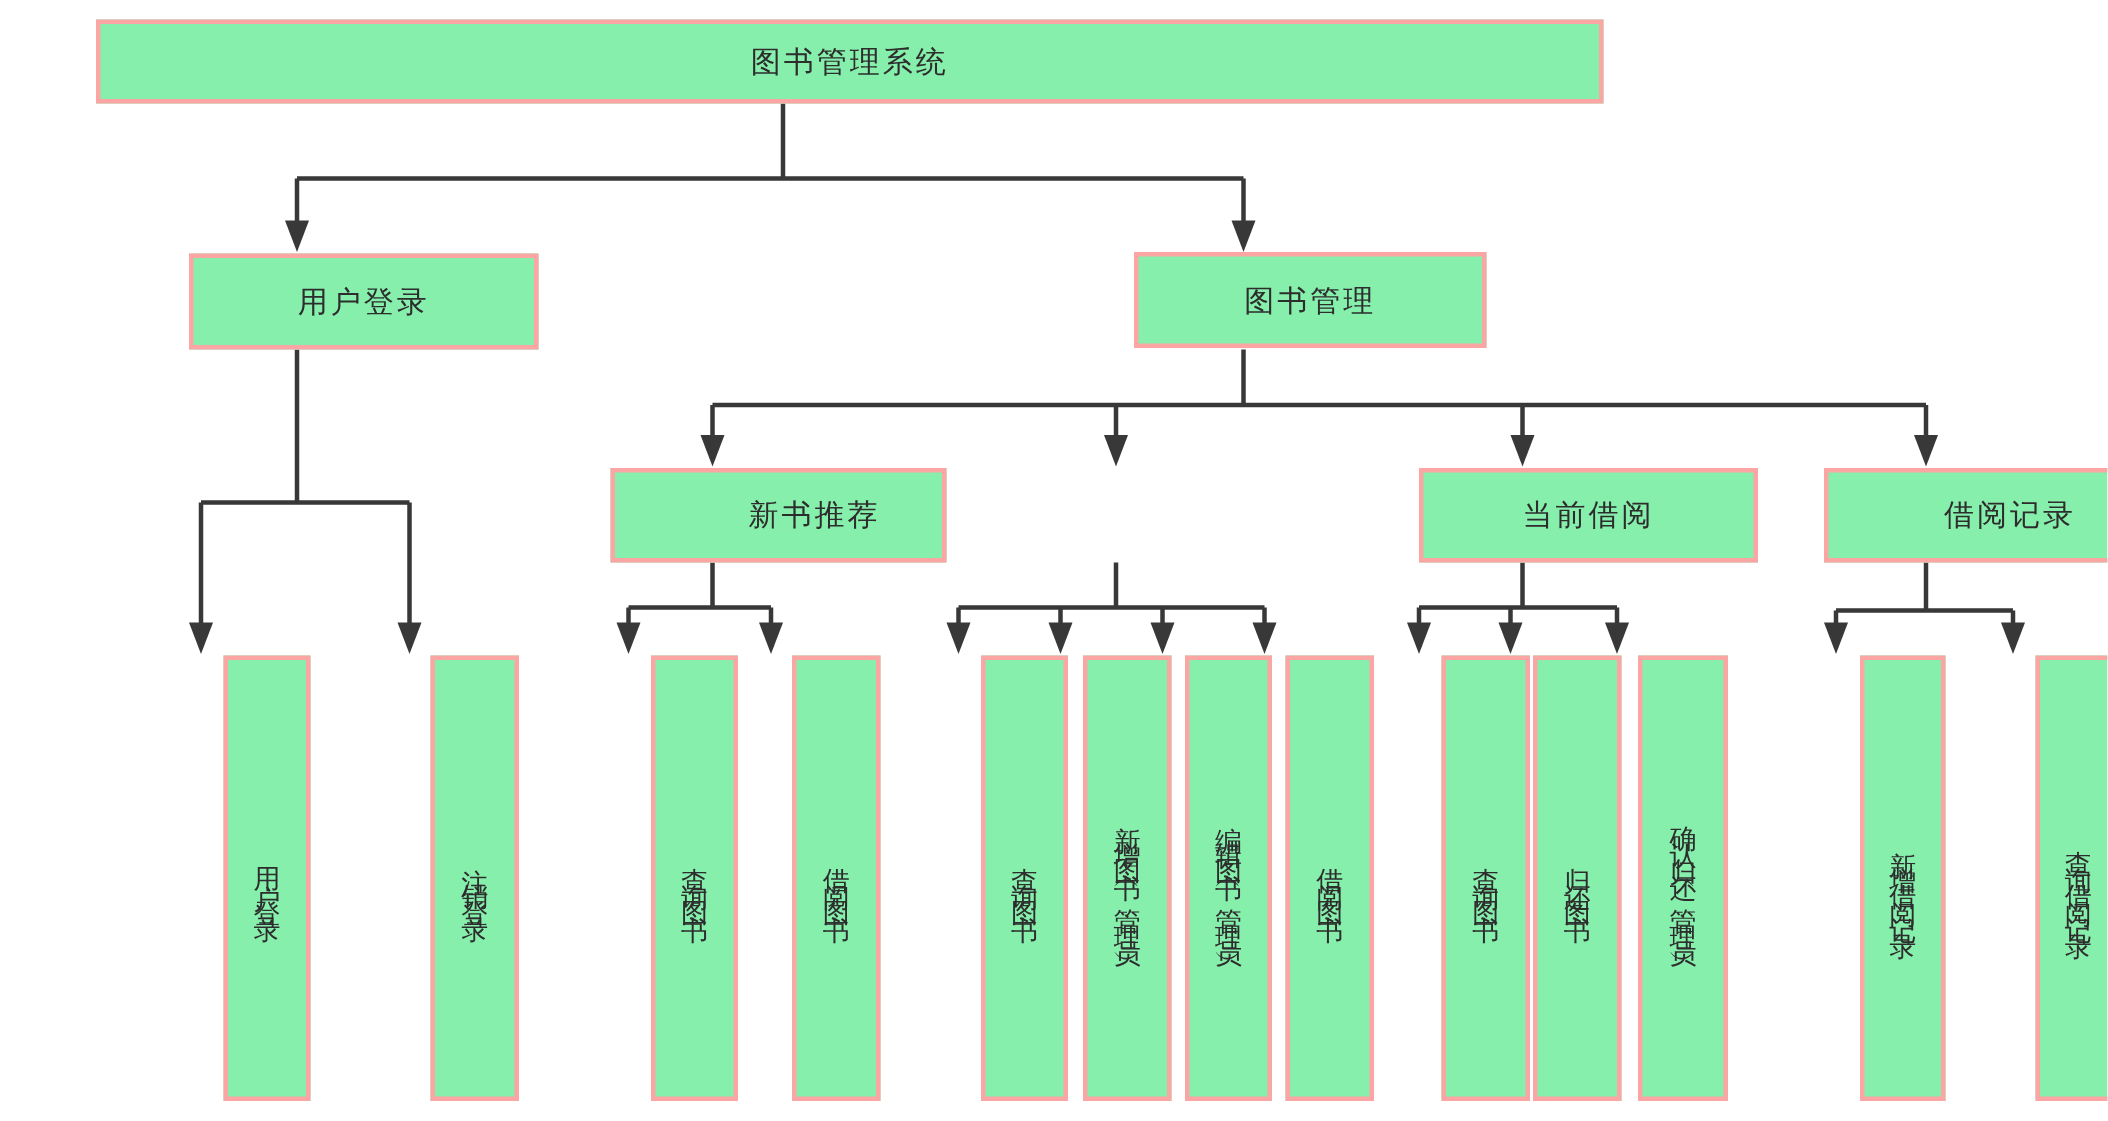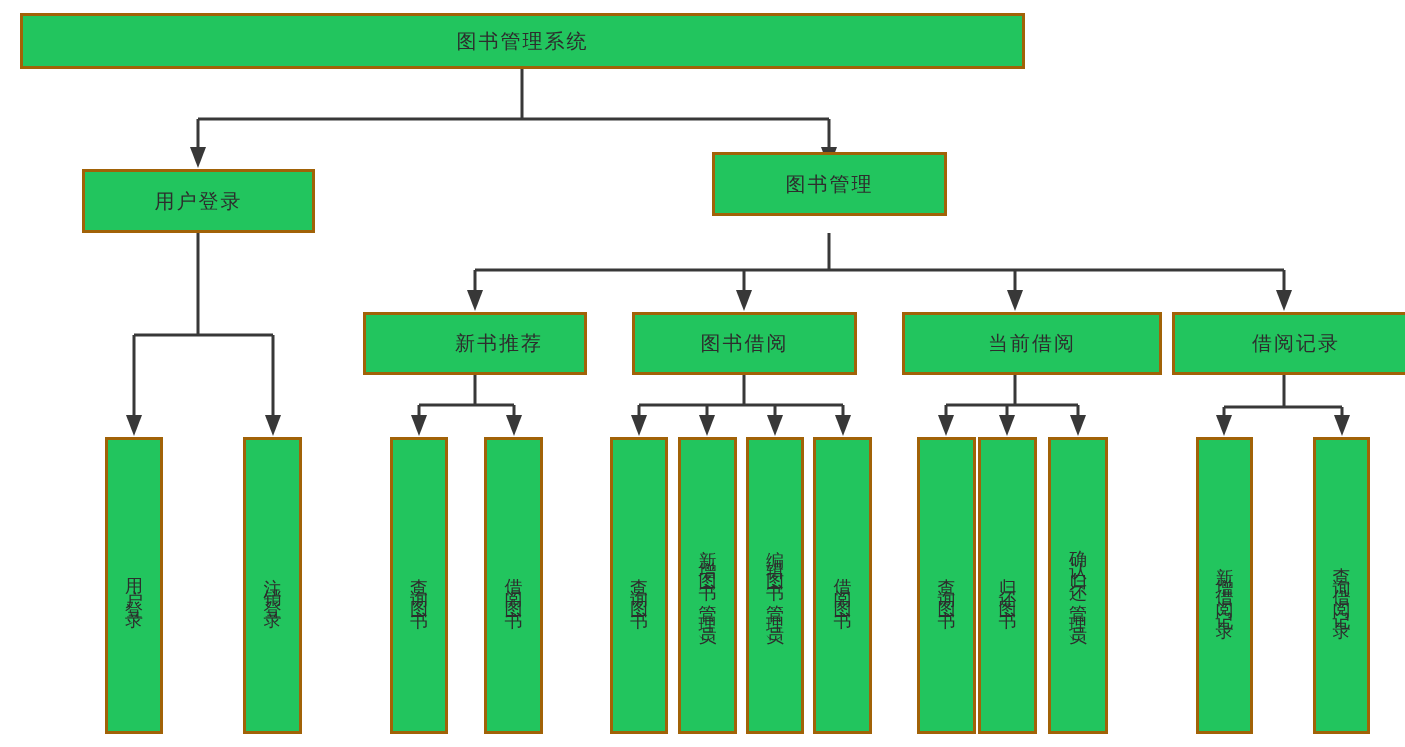--- a/index.html
+++ b/index.html
@@ -22,26 +22,27 @@
     stroke: #383838;
     stroke-width: 3;
   }
   #connectors polygon {
     fill: #383838;
     stroke: none;
   }
   .box {
     position: absolute;
     box-sizing: border-box;
-    border: 3px solid #a16207;
-    background: #22c55e;
+    border: 3px solid #fca5a5;
+    background: #86efac;
     display: flex;
     align-items: center;
     justify-content: center;
     color: #2d2d2d;
+    margin-left: 44px;
   }
   .box.h {
     font-size: 20px;
     letter-spacing: 2px;
     white-space: nowrap;
   }
   .box.v .vtext {
     writing-mode: vertical-rl;
     text-orientation: mixed;
     font-size: 18px;
@@ -112,25 +113,24 @@
     <g>
       <path d="M1284,375 V407 M1224,407 H1342 M1224,407 V417 M1342,407 V417"></path>
       <polygon points="1224,436 1216,415 1232,415"></polygon>
       <polygon points="1342,436 1334,415 1350,415"></polygon>
     </g>
   </svg>
 
   <div class="box h" style="left:20px; top:13px; width:1005px; height:56px;">图书管理系统</div>
 
   <div class="box h" style="left:82px; top:169px; width:233px; height:64px;">用户登录</div>
-  <div class="box h" style="left:712px; top:152px; width:235px; height:64px;">图书管理</div>
+  <div class="box h" style="left:712px; top:168px; width:235px; height:64px;">图书管理</div>
 
   <div class="box h" style="left:363px; top:312px; width:224px; height:63px;padding-left:48px;">新书推荐</div>
-  <div class="box h" style="left:632px; top:312px; width:225px; height:63px;">图书借阅</div>
-  <div class="box h" style="left:902px; top:312px; width:260px; height:63px;">当前借阅</div>
+  <div class="box h" style="left:902px; top:312px; width:226px; height:63px;">当前借阅</div>
   <div class="box h" style="left:1172px; top:312px; width:248px; height:63px;">借阅记录</div>
 
   <div class="box v" style="left:105px; top:437px; width:58px; height:297px;">
     <span class="vtext">用户登录</span>
   </div>
   <div class="box v" style="left:243px; top:437px; width:59px; height:297px;">
     <span class="vtext">注销登录</span>
   </div>
 
   <div class="box v" style="left:390px; top:437px; width:58px; height:297px;">

